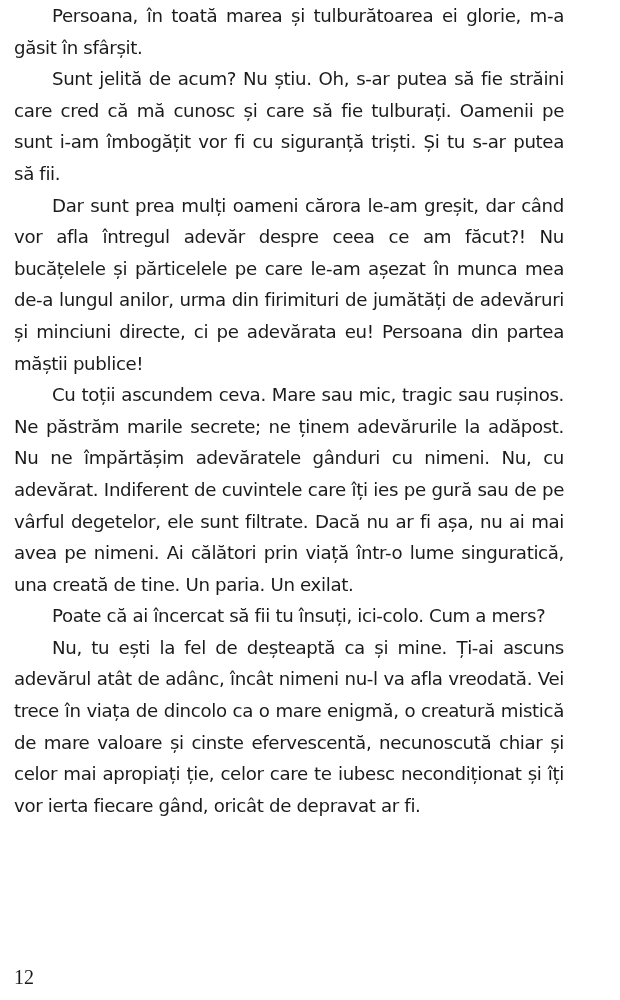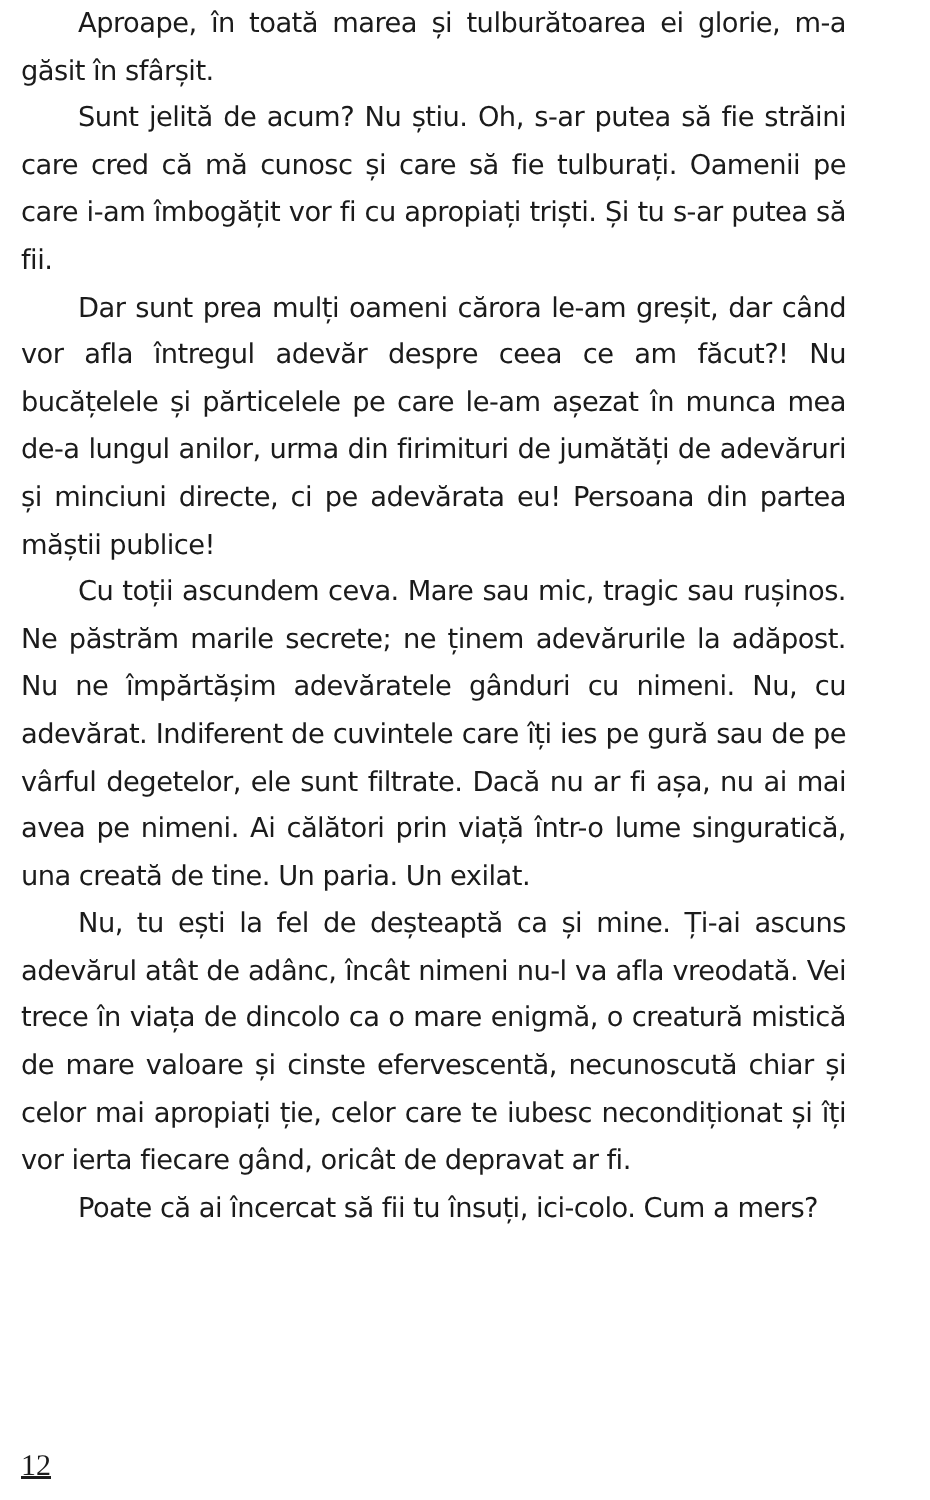--- a/index.html
+++ b/index.html
@@ -41,32 +41,31 @@
       height: 30px;
       font-family: "Liberation Serif", serif;
       font-size: 20px;
       color: #1b1b1b;
       display: flex;
       align-items: baseline;
     }
     .footer .page-number {
       width: 68px;
       display: inline-block;
-      text-decoration: underline;
     }
   </style>
 </head>
 <body>
 
 <div class="page">
   <div class="body-text">
-    <p>Aproape, în toată marea și tulburătoarea ei glorie, m-a găsit în sfârșit.</p>
-    <p>Sunt jelită de acum? Nu știu. Oh, s-ar putea să fie străini care cred că mă cunosc și care să fie tulburați. Oamenii pe care i-am îmbogățit vor fi cu apropiați triști. Și tu s-ar putea să fii.</p>
+    <p>Persoana, în toată marea și tulburătoarea ei glorie, m-a găsit în sfârșit.</p>
+    <p>Sunt jelită de acum? Nu știu. Oh, s-ar putea să fie străini care cred că mă cunosc și care să fie tulburați. Oamenii pe sunt i-am îmbogățit vor fi cu siguranță triști. Și tu s-ar putea să fii.</p>
     <p>Dar sunt prea mulți oameni cărora le-am greșit, dar când vor afla întregul adevăr despre ceea ce am făcut?! Nu bucățelele și părticelele pe care le-am așezat în munca mea de-a lungul anilor, urma din firimituri de jumătăți de adevăruri și minciuni directe, ci pe adevărata eu! Persoana din partea măștii publice!</p>
     <p>Cu toții ascundem ceva. Mare sau mic, tragic sau rușinos. Ne păstrăm marile secrete; ne ținem adevărurile la adăpost. Nu ne împărtășim adevăratele gânduri cu nimeni. Nu, cu adevărat. Indiferent de cuvintele care îți ies pe gură sau de pe vârful degetelor, ele sunt filtrate. Dacă nu ar fi așa, nu ai mai avea pe nimeni. Ai călători prin viață într-o lume singuratică, una creată de tine. Un paria. Un exilat.</p>
+    <p>Poate că ai încercat să fii tu însuți, ici-colo. Cum a mers?</p>
     <p>Nu, tu ești la fel de deșteaptă ca și mine. Ți-ai ascuns adevărul atât de adânc, încât nimeni nu-l va afla vreodată. Vei trece în viața de dincolo ca o mare enigmă, o creatură mistică de mare valoare și cinste efervescentă, necu­noscută chiar și celor mai apropiați ție, celor care te iubesc necondiționat și îți vor ierta fiecare gând, oricât de depra­vat ar fi.</p>
-    <p>Poate că ai încercat să fii tu însuți, ici-colo. Cum a mers?</p>
   </div>
 </div>
 
 <div class="footer">
   <span class="page-number">12</span>
 </div>
 
 </body></html>

